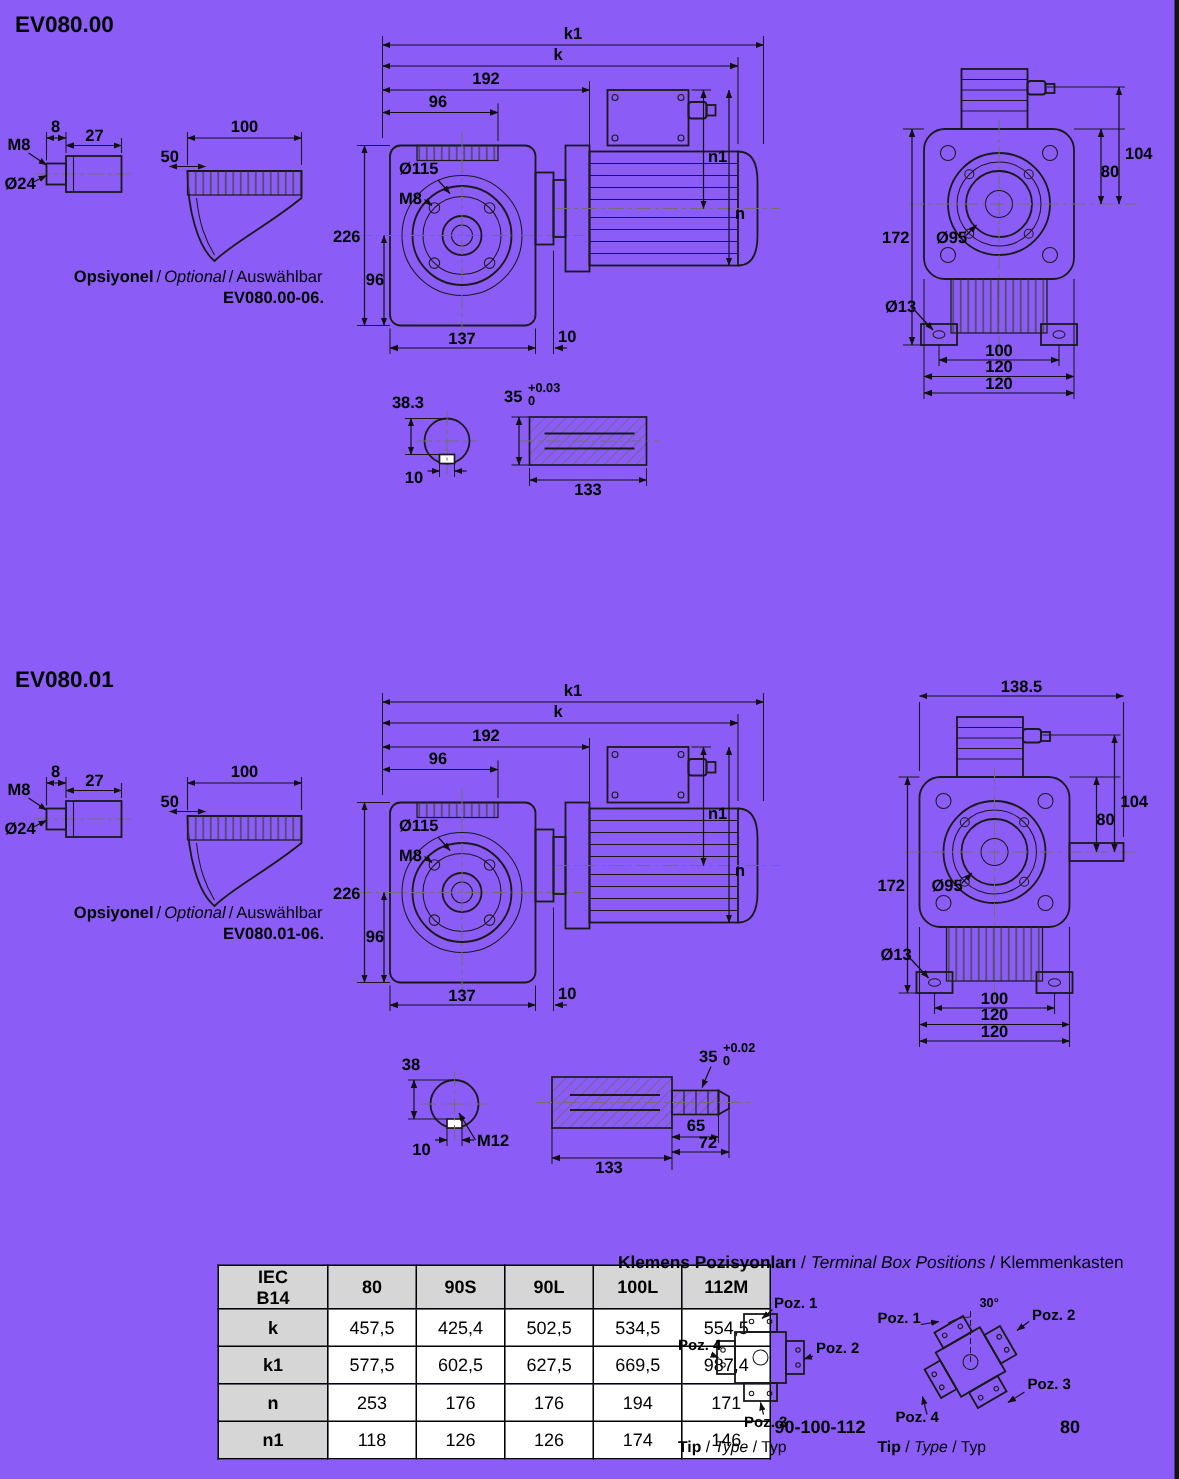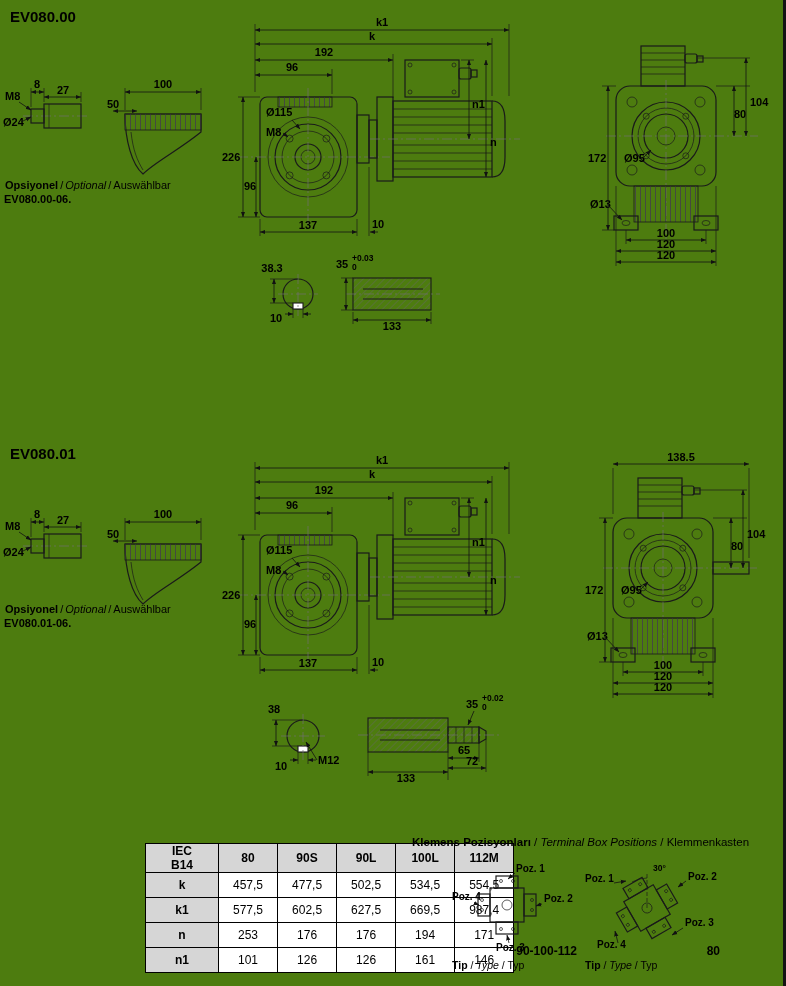--- a/index.html
+++ b/index.html
@@ -1,21 +1,21 @@
 <!DOCTYPE html>
 <html><head>
 <meta charset="utf-8">
 <style>
   * { margin:0; padding:0; box-sizing:border-box; }
   body { background:#9a9a9a; }
-  #page { position:relative; width:786px; height:986px; background:#4d7c0f;
+  #page { position:relative; width:786px; height:986px; background:#8b5cf6;
           font-family:"Liberation Sans", sans-serif; color:#000; overflow:hidden; }
   .abs { position:absolute; }
   .sec-title { font-weight:bold; font-size:15px; }
-  .opt-note { font-size:11px; text-align:left; line-height:1.3; }
+  .opt-note { font-size:11px; text-align:right; line-height:1.3; }
   .opt-note span { margin:0 1px; }
   .b { font-weight:bold; }
   .i { font-style:italic; }
   .edge { position:absolute; right:0; top:0; width:3px; height:100%; background:#141414; }
   
   .ol   { fill:none; stroke:#1a1a1a; stroke-width:1.2; }
   .thin { fill:none; stroke:#1a1a1a; stroke-width:0.7; }
   .shp  { stroke:#1a1a1a; stroke-width:1.1; fill:url(#hatch); }
   .vh   { stroke:#1a1a1a; stroke-width:0.8; fill:url(#vhatch); }
   .kw   { fill:#fff; stroke:#1a1a1a; stroke-width:1.1; }
@@ -517,21 +517,21 @@
       <th class="c0">IEC B14</th>
       <th class="cv">80</th>
       <th class="cv">90S</th>
       <th class="cv">90L</th>
       <th class="cv">100L</th>
       <th class="cv">112M</th>
     </tr>
     <tr>
       <th>k</th>
       <td>457,5</td>
-      <td>477,5</td>
+      <td>425,4</td>
       <td>502,5</td>
       <td>534,5</td>
       <td>554,5</td>
     </tr>
     <tr>
       <th>k1</th>
       <td>577,5</td>
       <td>602,5</td>
       <td>627,5</td>
       <td>669,5</td>
@@ -540,24 +540,24 @@
     <tr>
       <th>n</th>
       <td>253</td>
       <td>176</td>
       <td>176</td>
       <td>194</td>
       <td>171</td>
     </tr>
     <tr>
       <th>n1</th>
-      <td>101</td>
+      <td>118</td>
       <td>126</td>
       <td>126</td>
-      <td>161</td>
+      <td>174</td>
       <td>146</td>
     </tr>
   </tbody>
     </table>
 
   <div class="abs term-head" style="left:412px;top:836px">
     <span class="b">Klemens Pozisyonları</span>
     <span>/</span>
     <span class="i">Terminal Box Positions</span>
     <span>/</span>

